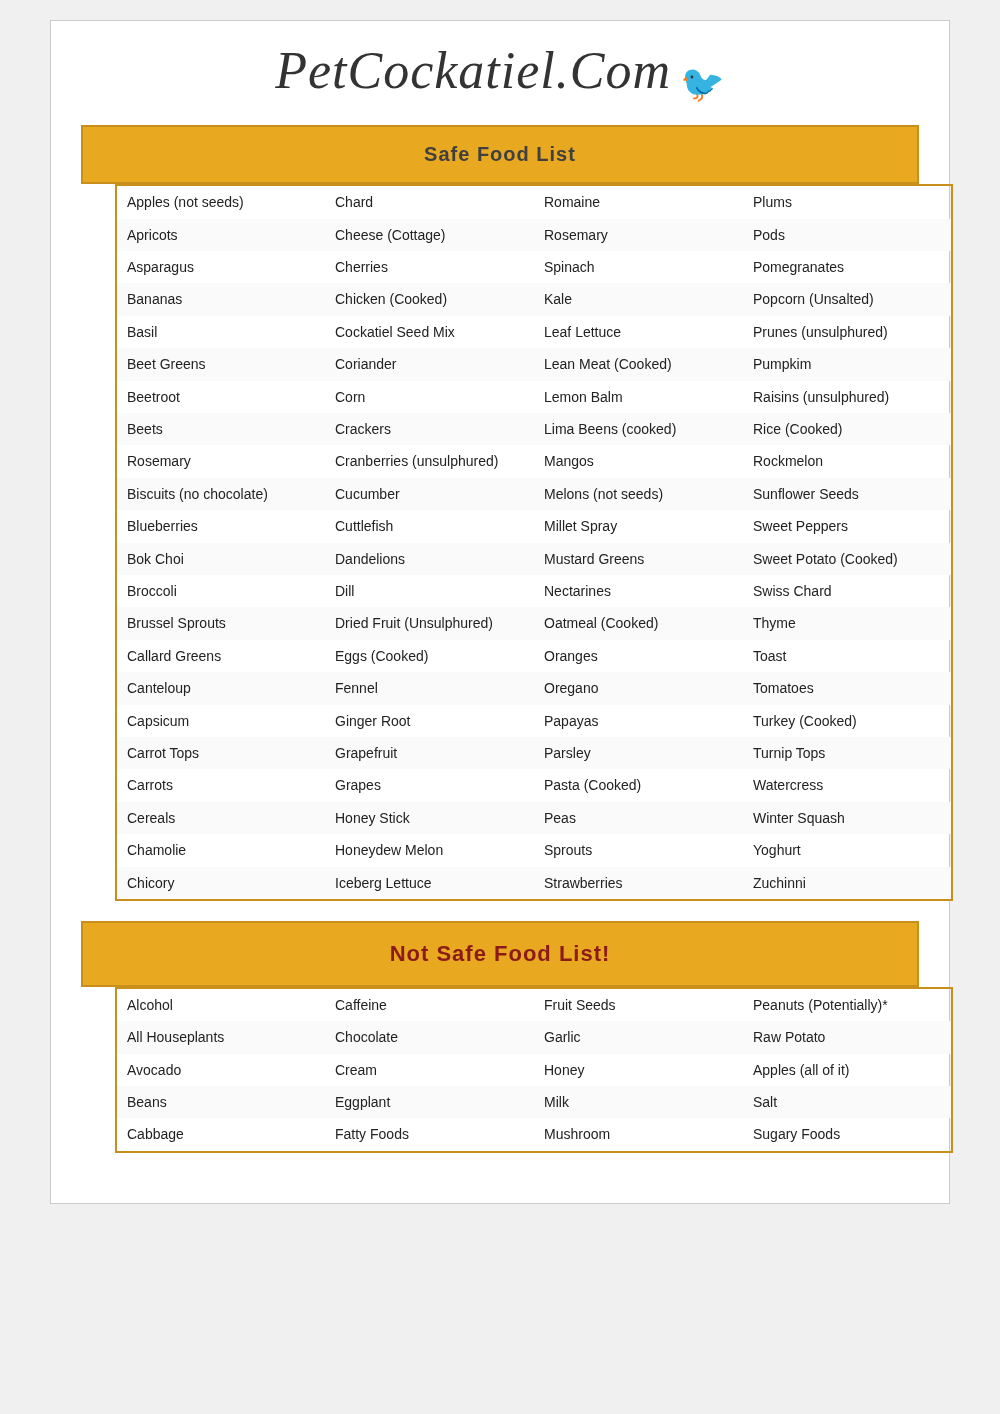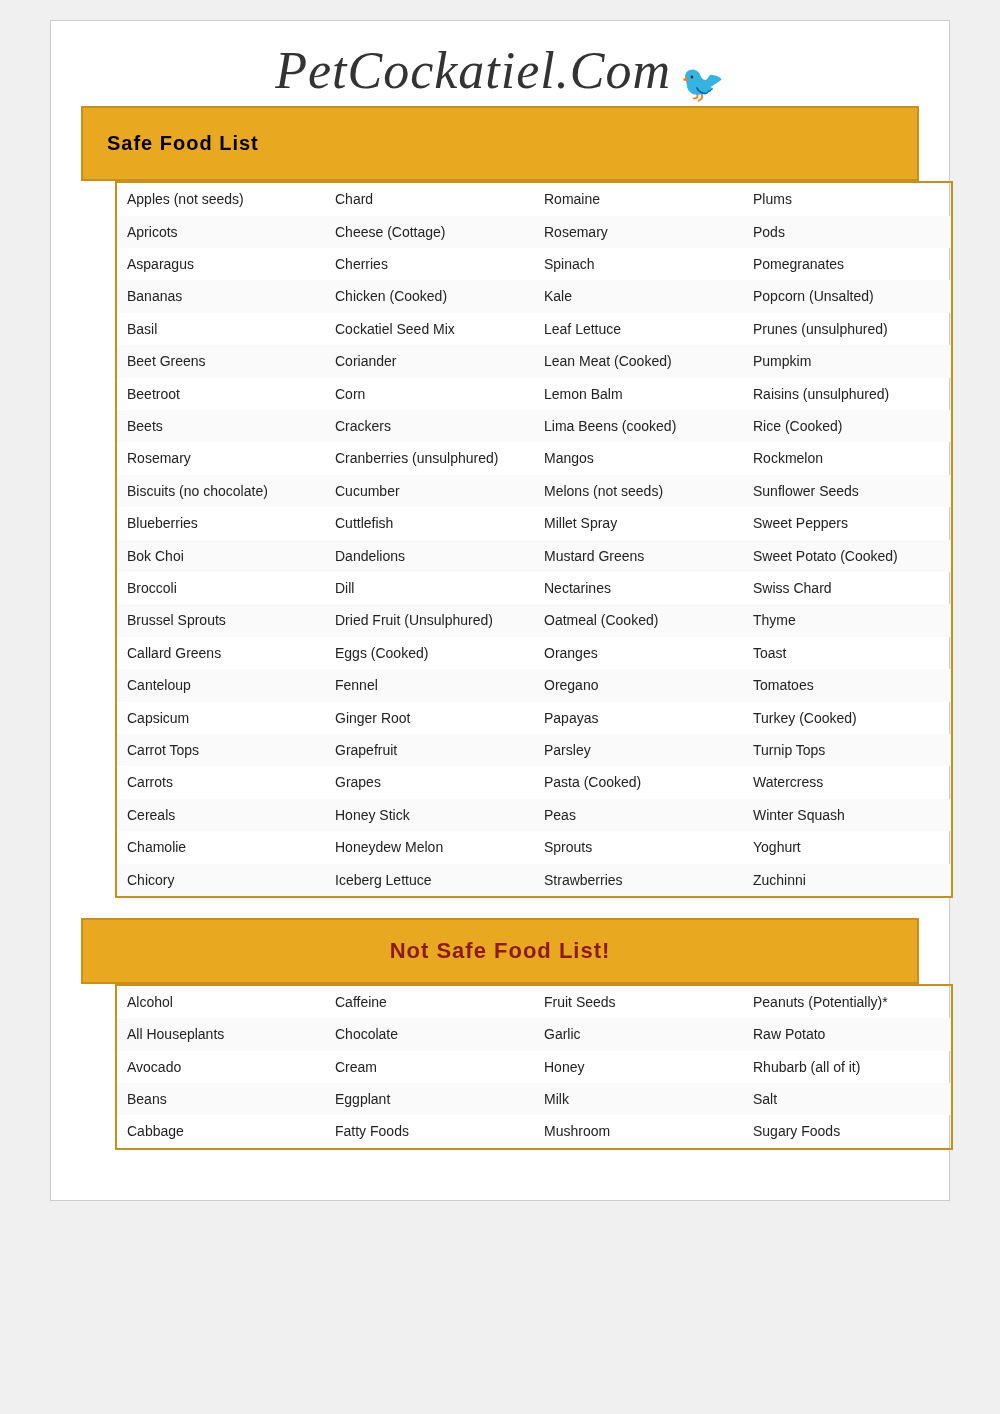--- a/index.html
+++ b/index.html
@@ -13,42 +13,43 @@
       padding: 20px;
     }
     .page {
       background: #fff;
       width: 900px;
       padding: 20px 30px 30px 30px;
       border: 1px solid #ccc;
     }
     .site-header {
       text-align: center;
-      margin-bottom: 1px;
+      margin-bottom: 20px;
       position: relative;
     }
     .site-title {
       font-family: Georgia, serif;
       font-size: 52px;
       font-style: italic;
       color: #333;
       letter-spacing: 1px;
     }
     .bird-icon {
       display: inline-block;
       font-size: 36px;
       vertical-align: middle;
       margin-left: 5px;
     }
     .section-header {
       background: #e8a820;
-      padding: 24px;
+      text-align: center;
+      padding: 16px;
       font-size: 20px;
       font-weight: bold;
-      color: #000000;
+      color: #404040;
       letter-spacing: 1px;
       border: 2px solid #c8901a;
       margin-bottom: 0;
     }
     .food-table {
       width: 100%;
       border-collapse: collapse;
       border: 2px solid #c8901a;
       margin-bottom: 20px;
       margin-left: 34px;
@@ -234,21 +235,21 @@
         <tr>
           <td>All Houseplants</td>
           <td>Chocolate</td>
           <td>Garlic</td>
           <td>Raw Potato</td>
         </tr>
         <tr>
           <td>Avocado</td>
           <td>Cream</td>
           <td>Honey</td>
-          <td>Rhubarb (all of it)</td>
+          <td>Apples (all of it)</td>
         </tr>
         <tr>
           <td>Beans</td>
           <td>Eggplant</td>
           <td>Milk</td>
           <td>Salt</td>
         </tr>
         <tr>
           <td>Cabbage</td>
           <td>Fatty Foods</td>

